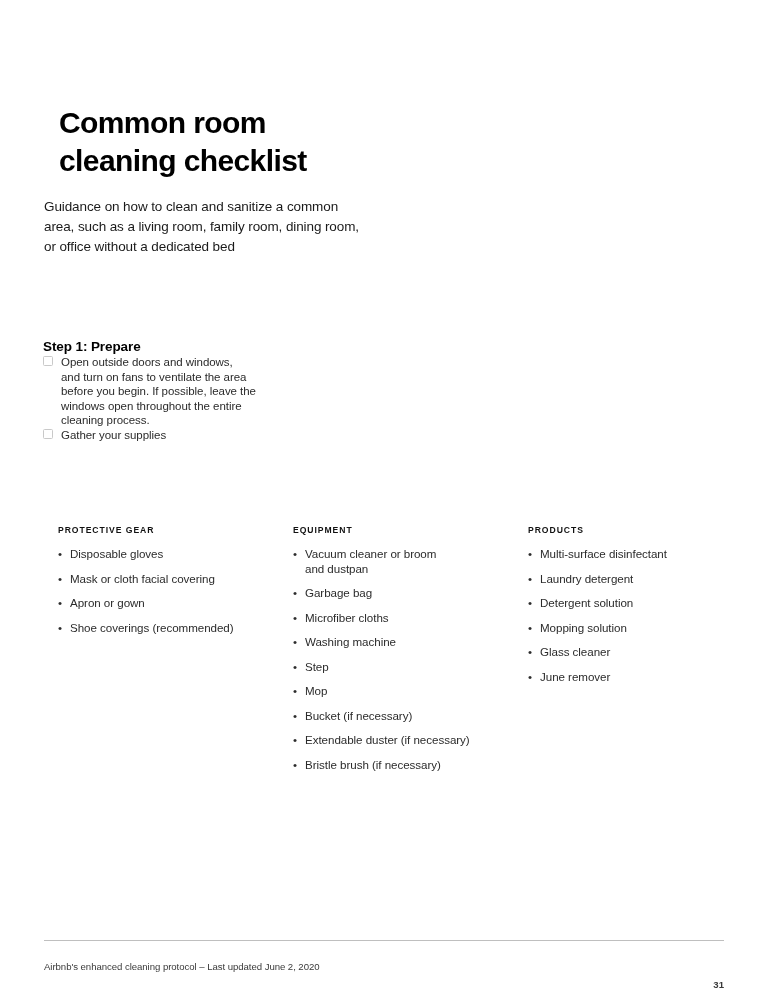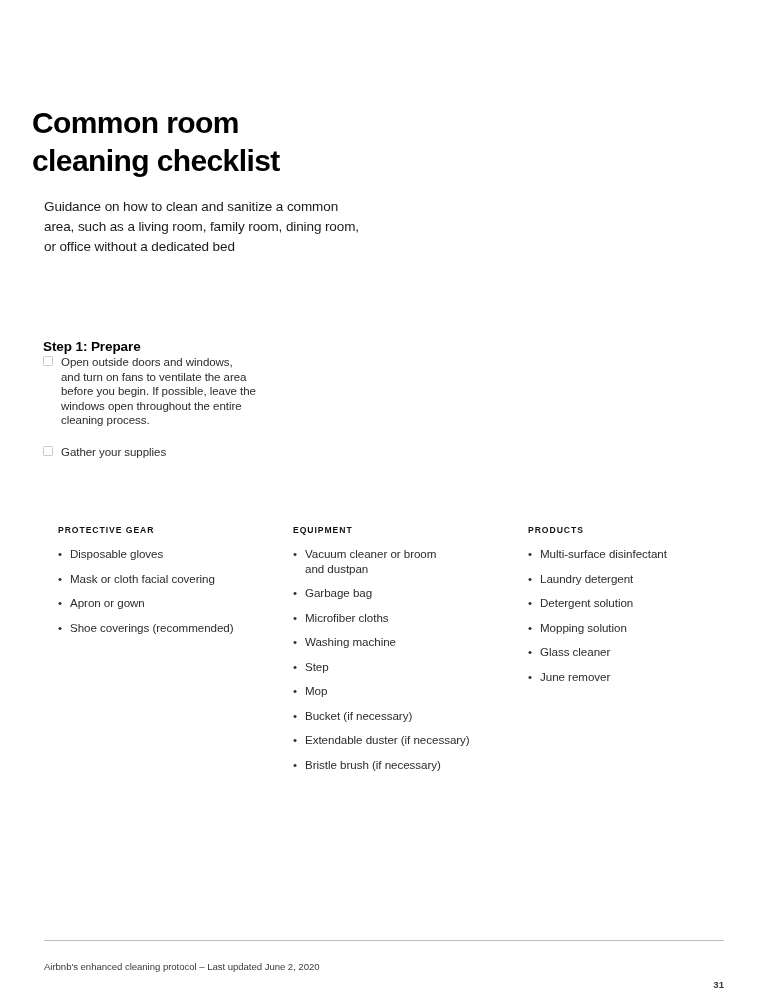--- a/index.html
+++ b/index.html
@@ -21,21 +21,21 @@
     inset: 0;
     width: 768px;
     height: 994px;
     background: #ffffff;
     overflow: hidden;
   }
 
   
   .doc-title {
     position: absolute;
-    left: 32px;
+    left: 59px;
     top: 84px;
     width: 500px;
     font-size: 30px;
     font-weight: 700;
     line-height: 38px;
     letter-spacing: -0.6px;
     color: #000000;
     white-space: pre-line;
   }
 
@@ -68,21 +68,20 @@
     left: 43px;
     top: 355px;
     width: 260px;
     list-style: none;
     margin: 0;
     padding: 0;
   }
   .check-item {
     position: relative;
     padding-left: 18px;
-    margin-bottom: 17px;
     font-size: 11.5px;
     line-height: 14.6px;
     letter-spacing: -0.05px;
     color: #2b2b2b;
   }
   .check-item:last-child { margin-bottom: 0; }
   .check-box {
     position: absolute;
     left: 0;
     top: 1px;

